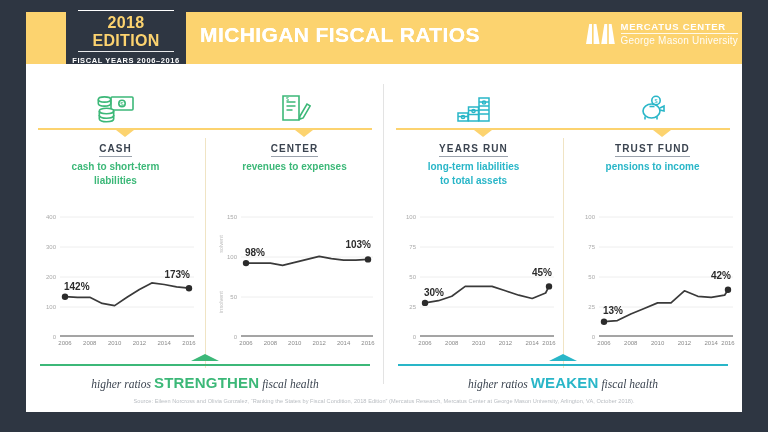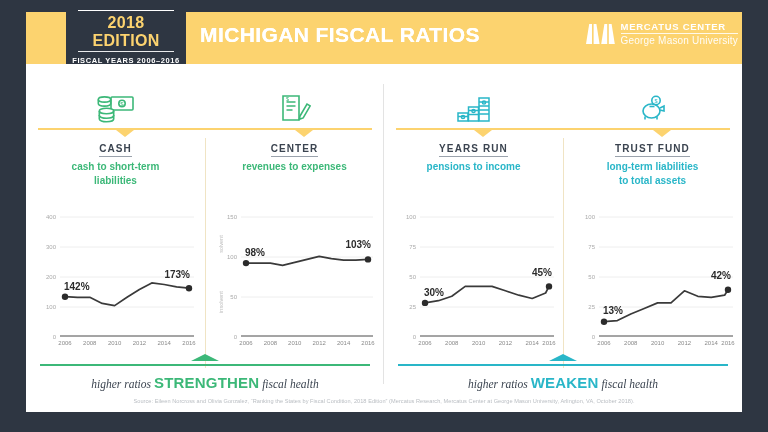--- a/index.html
+++ b/index.html
@@ -313,27 +313,27 @@
             <span class="kicker">YEARS RUN</span>
           </div>
           <div class="lbl-cell">
             <span class="kicker">TRUST FUND</span>
           </div>
         </div>
 
         <div class="ratio-row">
           <div class="ratio-cell">
             <div class="ratio teal">
-              <span>pensions to income</span>
+              <span>long-term liabilities</span><br>
+              <span>to total assets</span>
             </div>
           </div>
           <div class="ratio-cell">
             <div class="ratio teal">
-              <span>long-term liabilities</span><br>
-              <span>to total assets</span>
+              <span>pensions to income</span>
             </div>
           </div>
         </div>
 
         <div class="inner-div" style="left:179px"></div>
 
         <div class="charts-row">
           <div class="chart-cell">
             <svg class="chart-svg" width="179" height="160" viewBox="0 0 179 160">
               <g stroke="#eeeeee" stroke-width="1">

